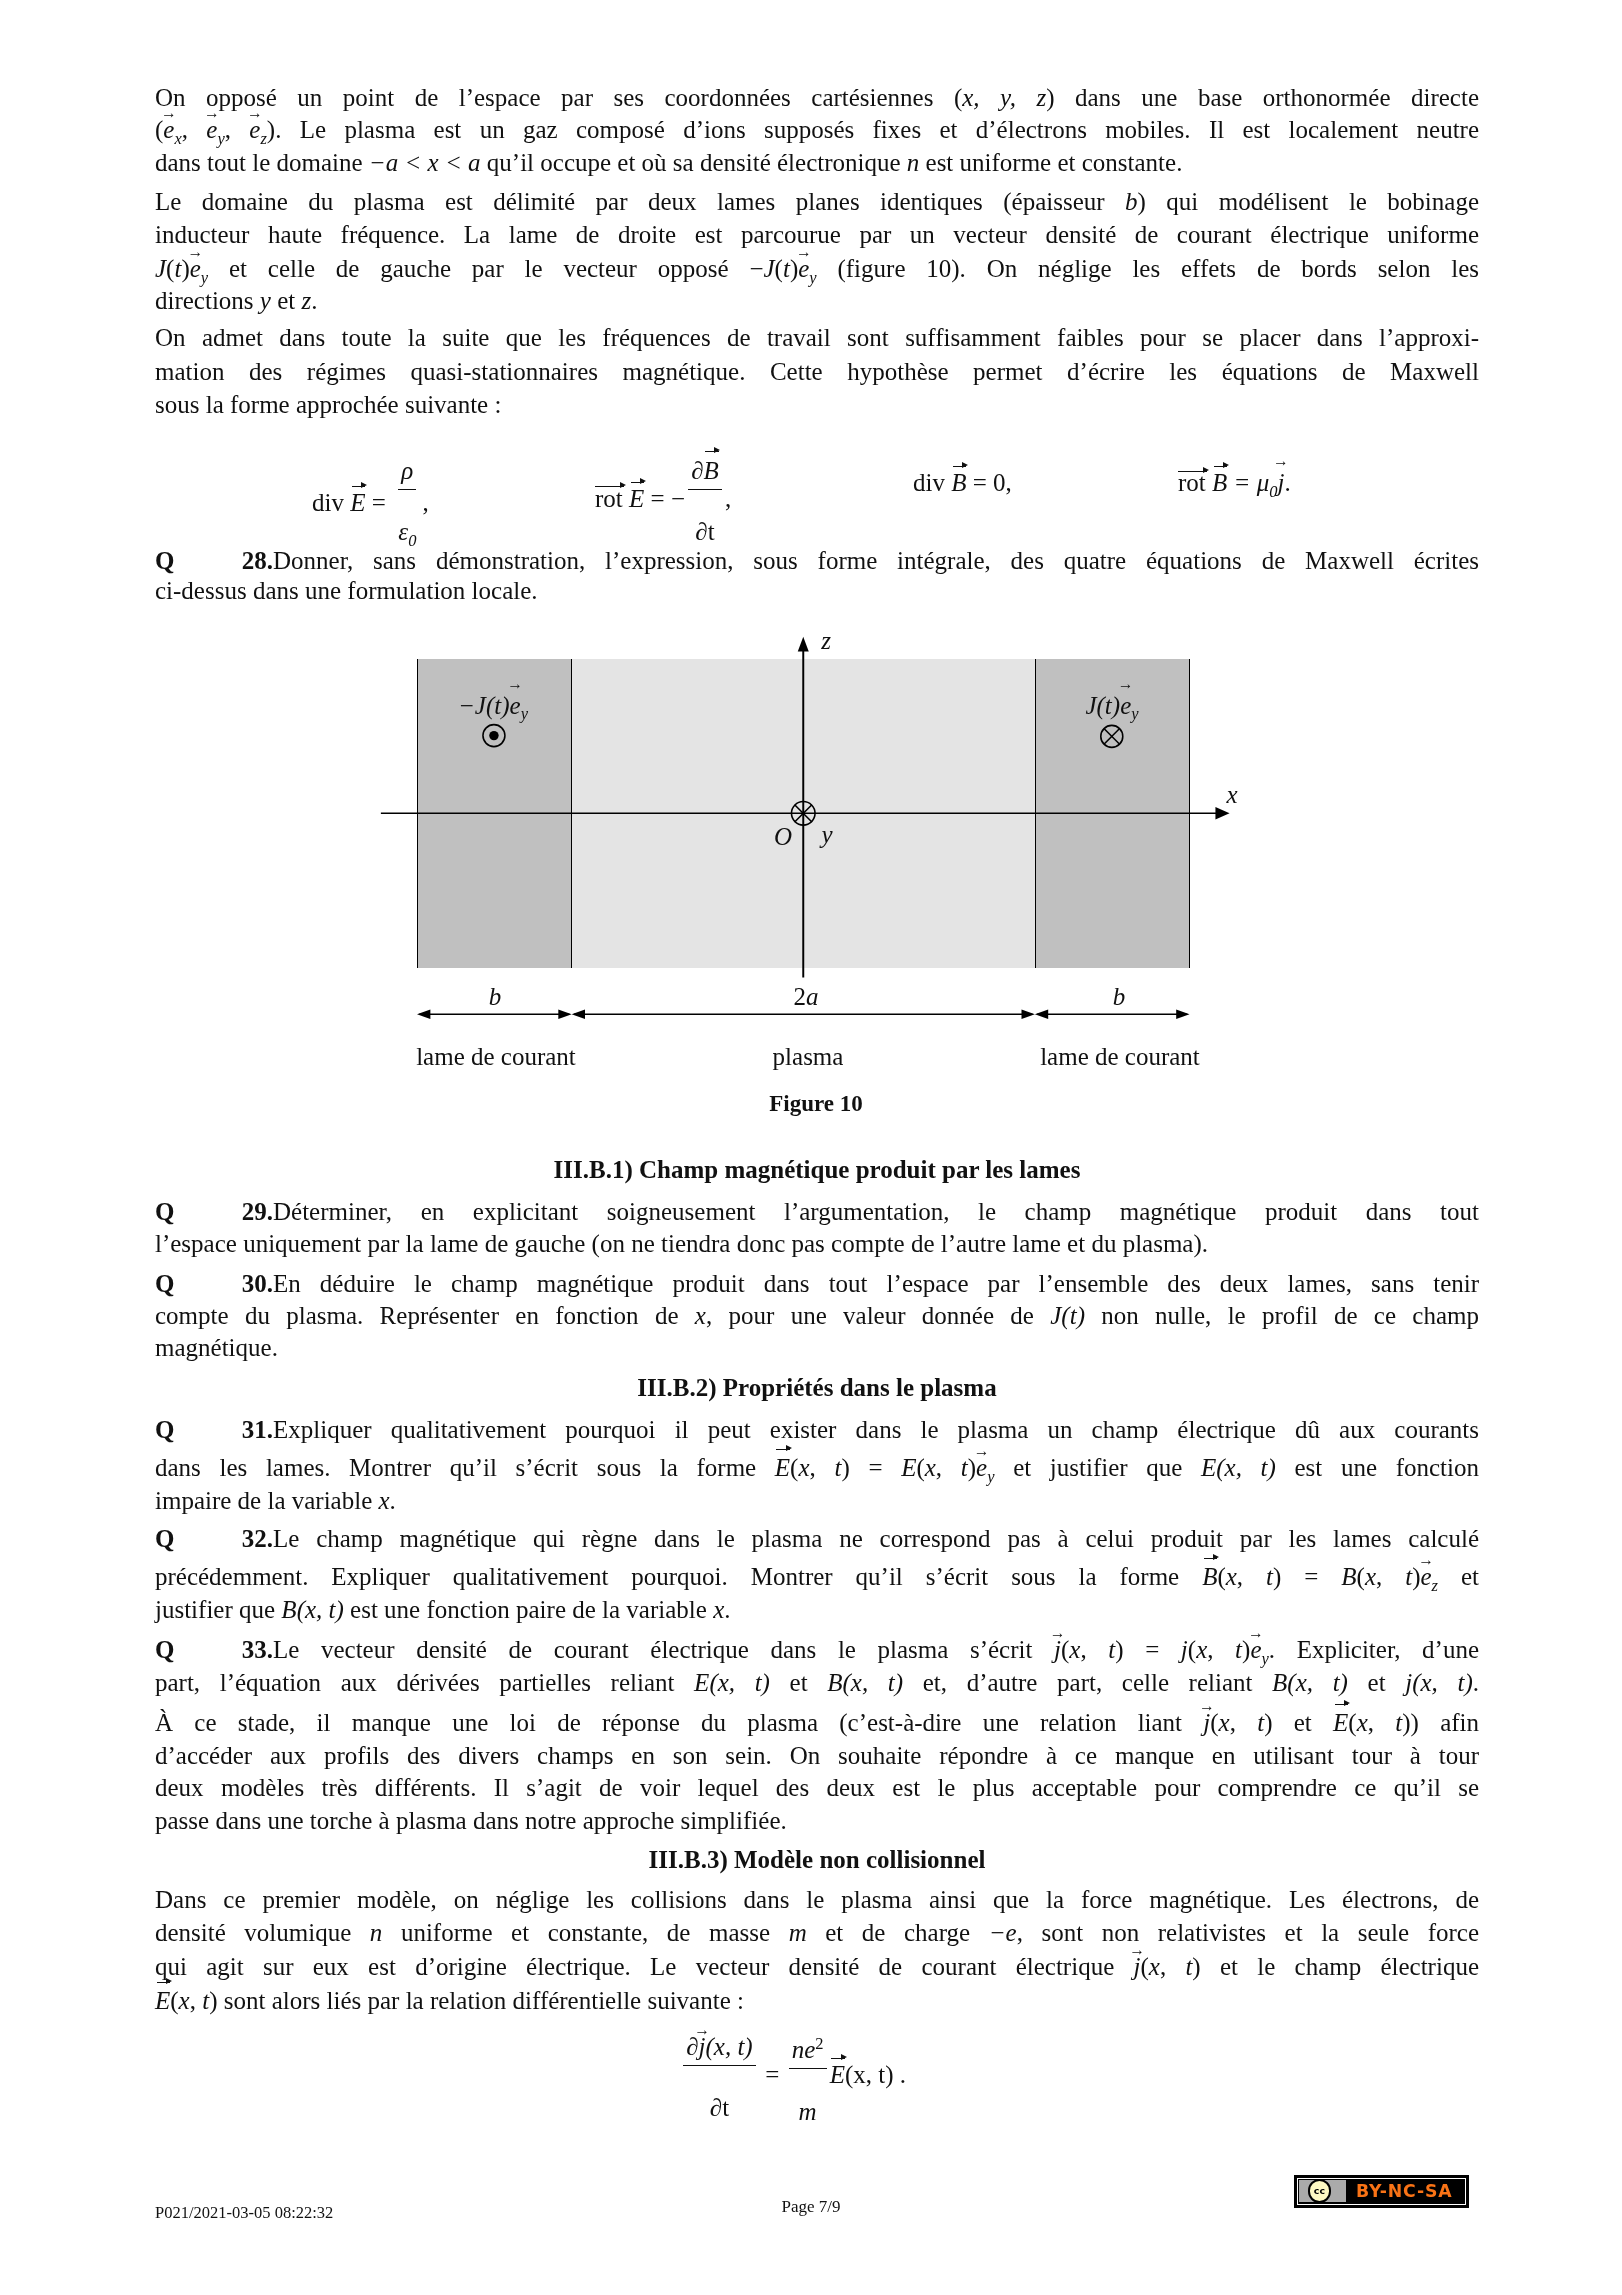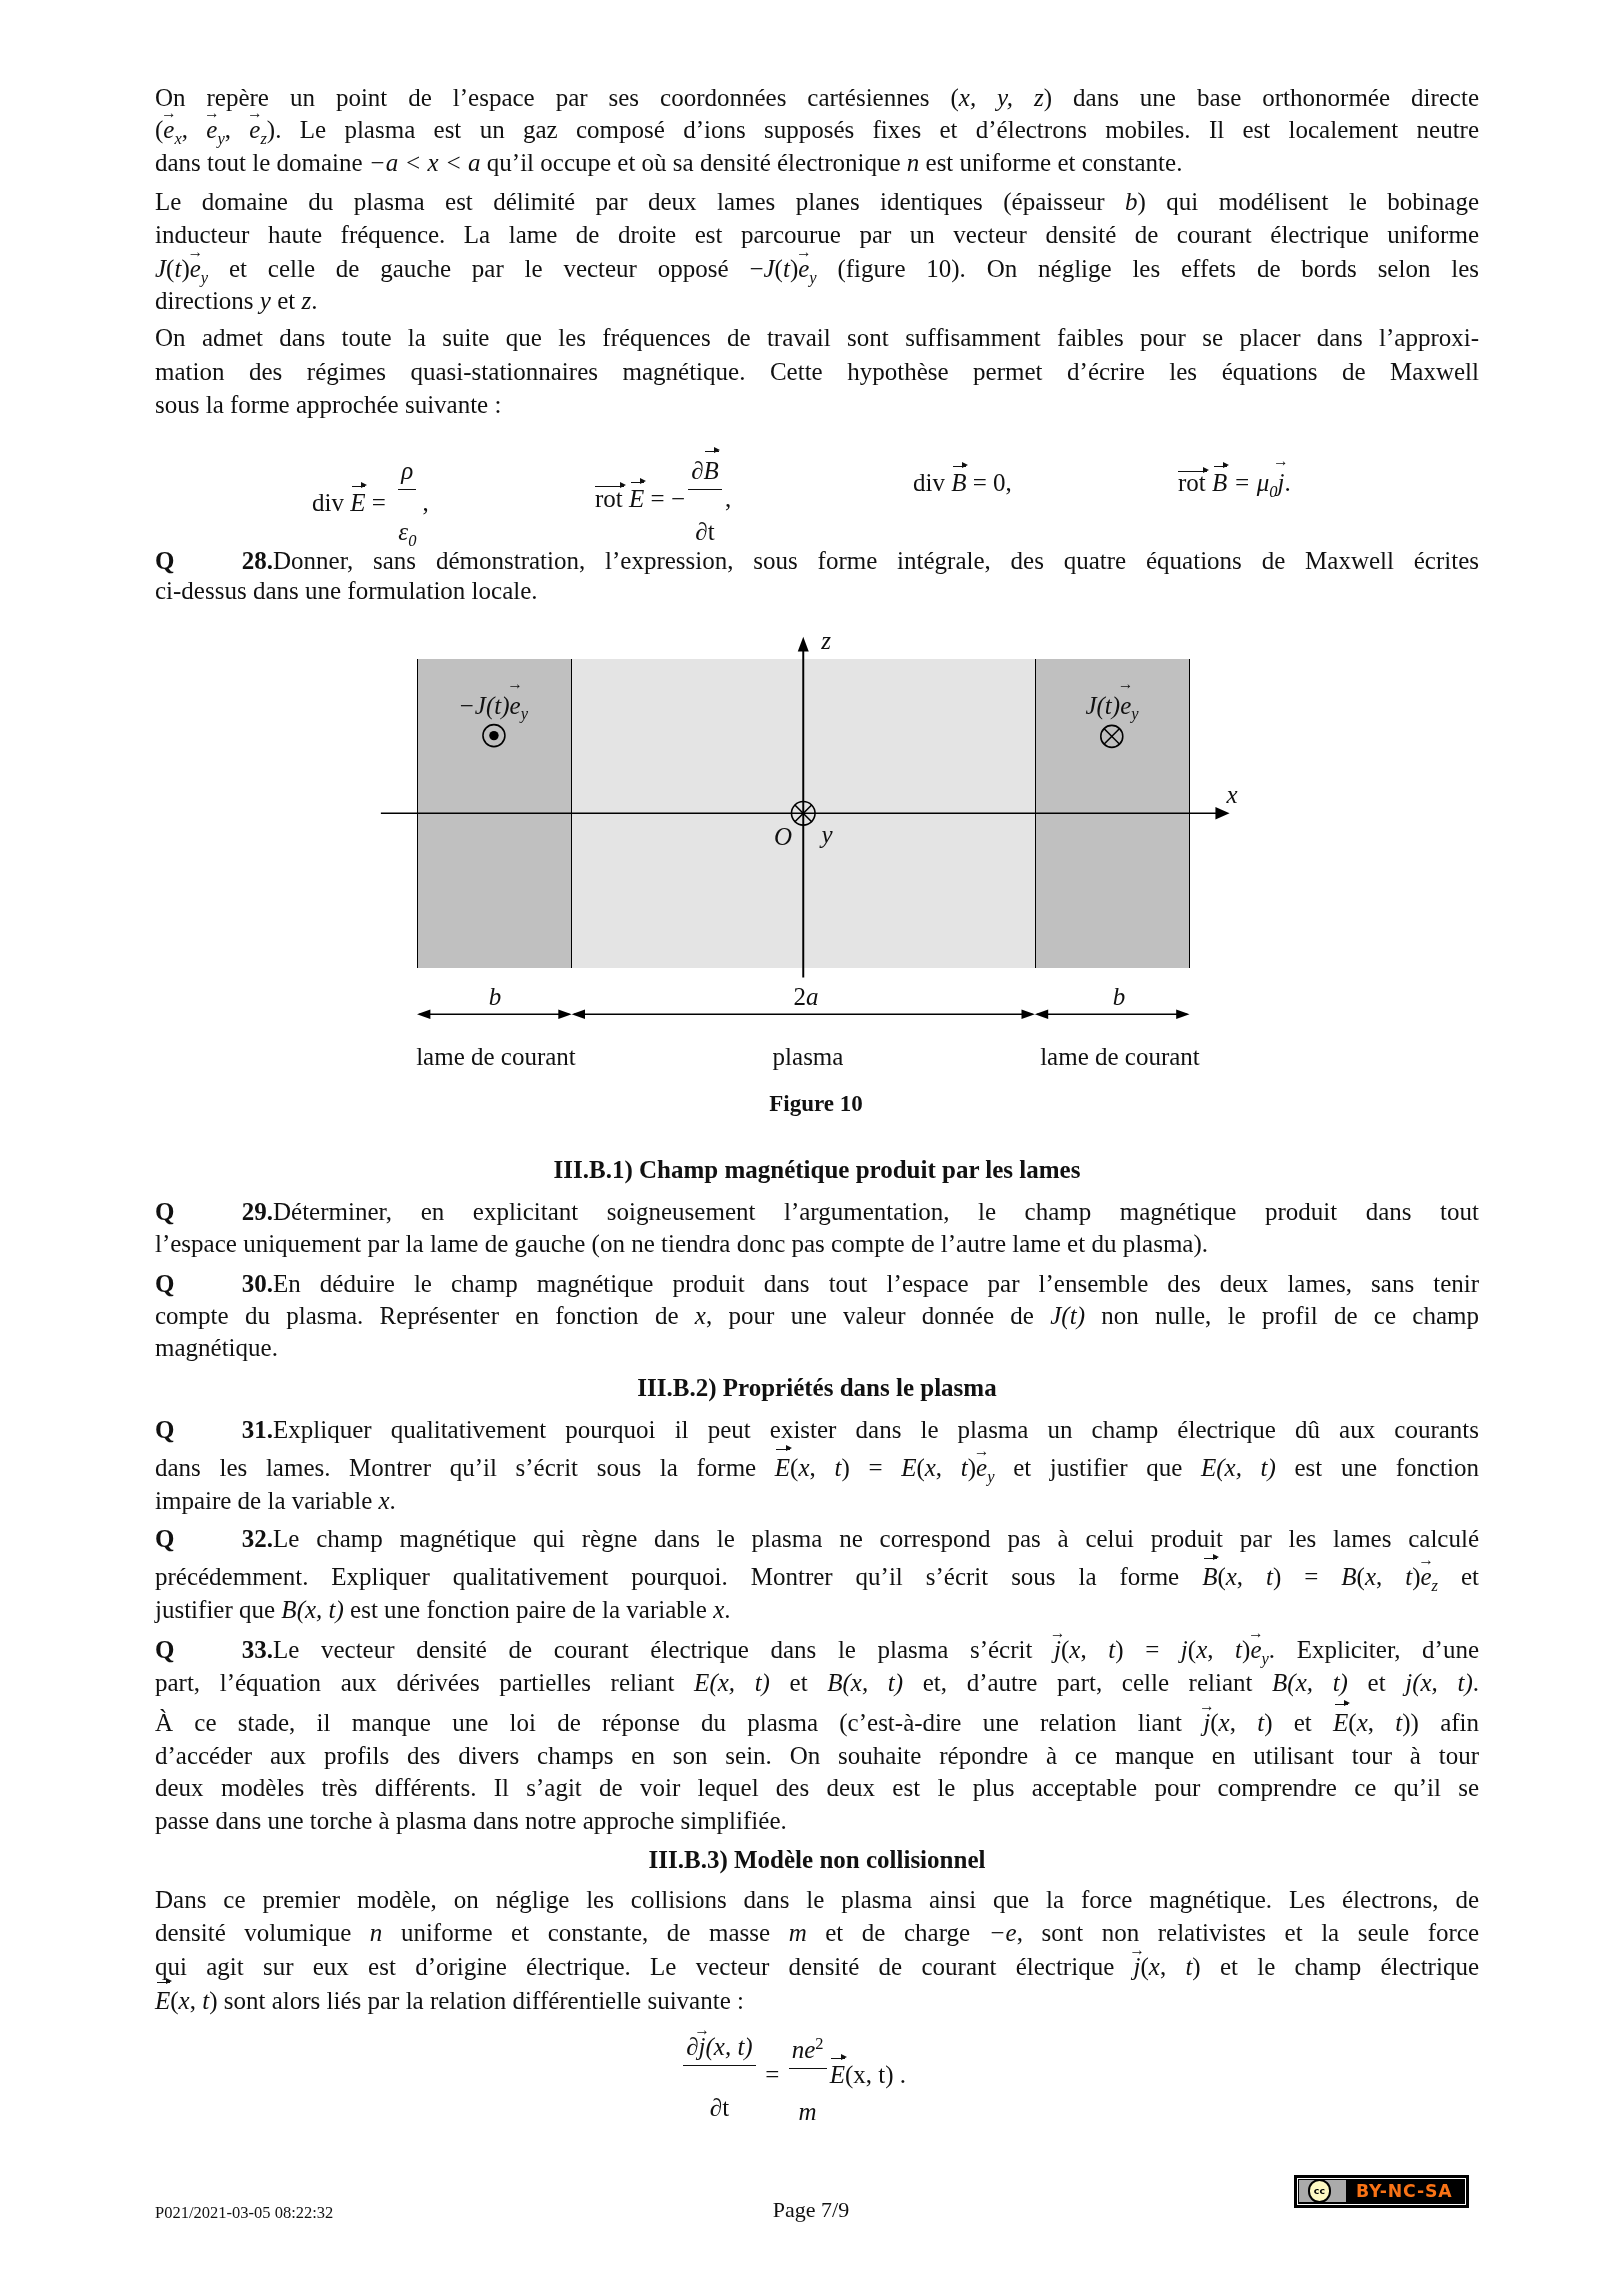--- a/index.html
+++ b/index.html
@@ -24,32 +24,32 @@
   .rot { position: relative; display: inline-block; }
   .rot::before { content: ""; position: absolute; left: 0; right: -1.6px; top: 1.6px; border-top: 1.6px solid #111; }
   .rot::after { content: ""; position: absolute; right: -3.1px; top: -2.4px; border-left: 6.3px solid #111; border-top: 3.9px solid transparent; border-bottom: 3.9px solid transparent; }
 
   
   .fig-band { position: absolute; }
   .lbl { position: absolute; font-size: 25px; white-space: nowrap; transform: translate(-50%, -50%); }
   .cap { position: absolute; font-size: 23px; font-weight: bold; transform: translateX(-50%); }
 
   .footer-left { position: absolute; left: 155px; top: 2203px; font-size: 16.5px; }
-  .footer-center { position: absolute; left: 811px; top: 2197px; font-size: 22px; transform: translateX(-50%); }
+  .footer-center { position: absolute; left: 811px; top: 2197px; font-size: 17px; transform: translateX(-50%); }
   .cc-badge { position: absolute; left: 1294px; top: 2175px; width: 175px; height: 33px; background: #000; border: 1.6px solid #000; box-sizing: border-box; display: flex; align-items: center; }
   .cc-inner { position: absolute; left: 2.4px; top: 2.4px; right: 2.4px; bottom: 2.4px; border: 1.6px solid #fff; }
   .cc-circle-bg { position: absolute; left: 3.9px; top: 3.9px; width: 47px; height: 22px; background: #aaa; }
   .cc-circle { position: absolute; left: 12.6px; top: 3.1px; width: 23.6px; height: 23.6px; border-radius: 50%; background: #fef9c3; border: 2.4px solid #000; box-sizing: border-box; font-family: "DejaVu Sans", sans-serif; font-weight: bold; font-size: 9.4px; display: flex; align-items: center; justify-content: center; color: #000; }
   .cc-text { position: absolute; left: 61px; top: 4.7px; color: #f97316; font-family: "DejaVu Sans", sans-serif; font-weight: bold; font-size: 17.3px; letter-spacing: 0.8px; }
 </style>
 </head>
 <body>
 
 <div class="ln just" style="top:82px">
-  <span>On repère un point de l’espace par ses coordonnées cartésiennes (</span><span class="m">x, y, z</span><span>) dans une base orthonormée directe</span>
+  <span>On opposé un point de l’espace par ses coordonnées cartésiennes (</span><span class="m">x, y, z</span><span>) dans une base orthonormée directe</span>
 </div>
 <div class="ln just" style="top:114px">
   (<span class="vec">e</span><span class="sub">x</span>, <span class="vec">e</span><span class="sub">y</span>, <span class="vec">e</span><span class="sub">z</span><span>). Le plasma est un gaz composé d’ions supposés fixes et d’électrons mobiles. Il est localement neutre</span>
 </div>
 <div class="ln" style="top:147px">
   <span>dans tout le domaine </span><span class="m">−a &lt; x &lt; a</span><span> qu’il occupe et où sa densité électronique </span><span class="m">n</span><span> est uniforme et constante.</span>
 </div>
 
 <div class="ln just" style="top:186px">
   <span>Le domaine du plasma est délimité par deux lames planes identiques (épaisseur </span><span class="m">b</span><span>) qui modélisent le bobinage</span>

